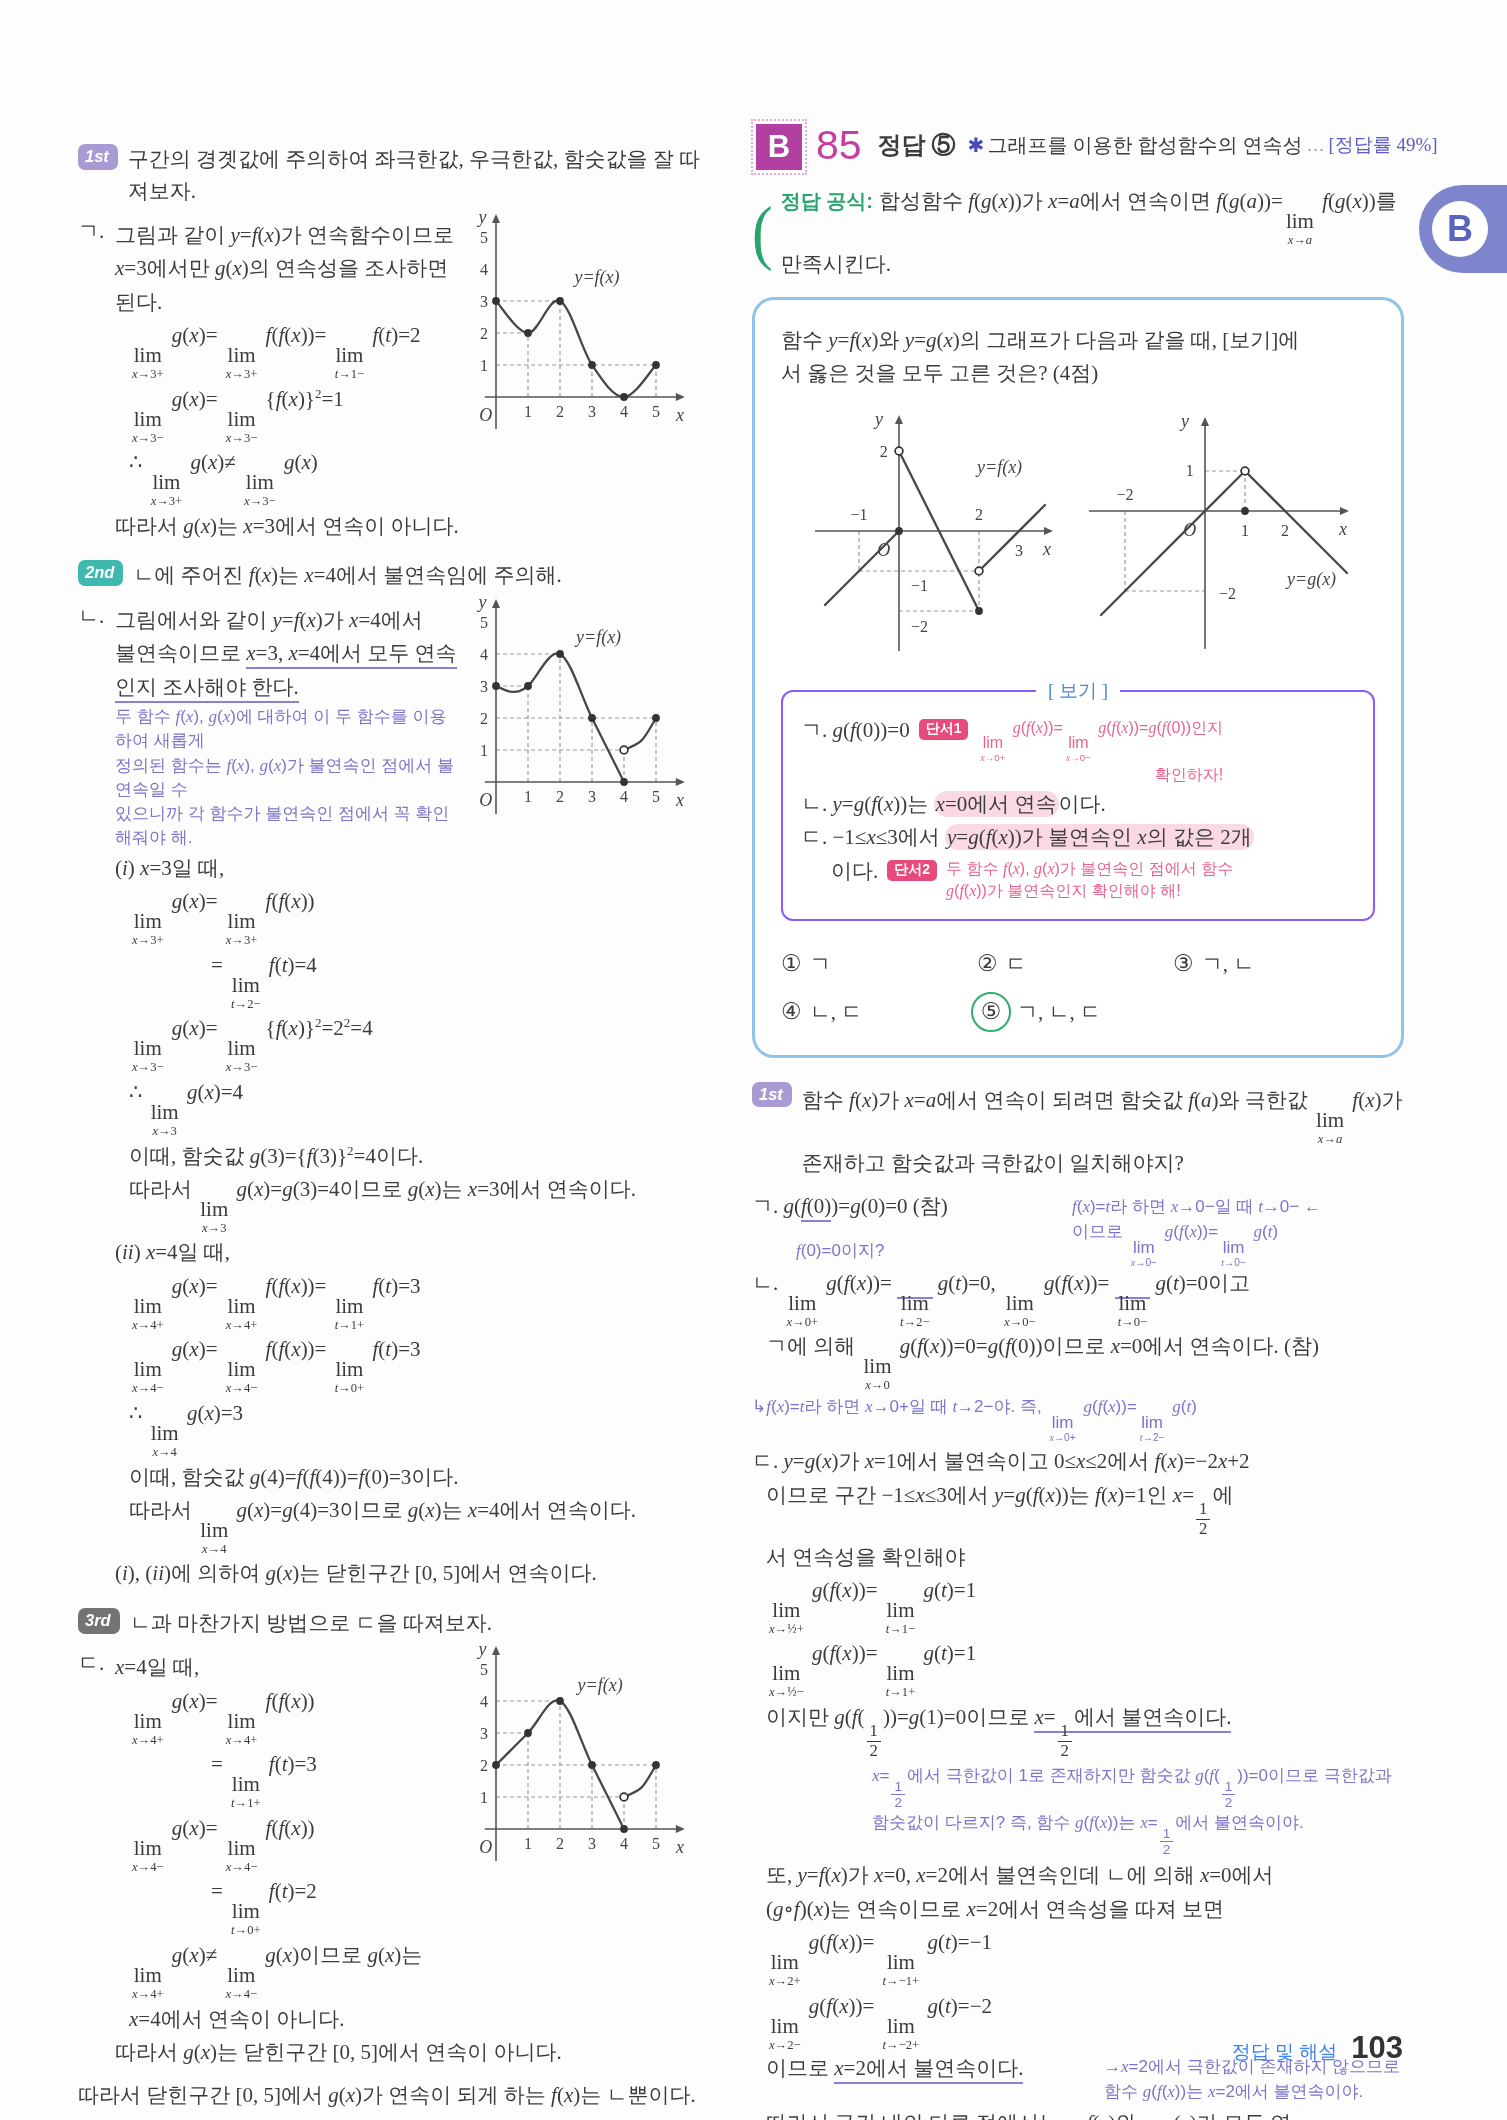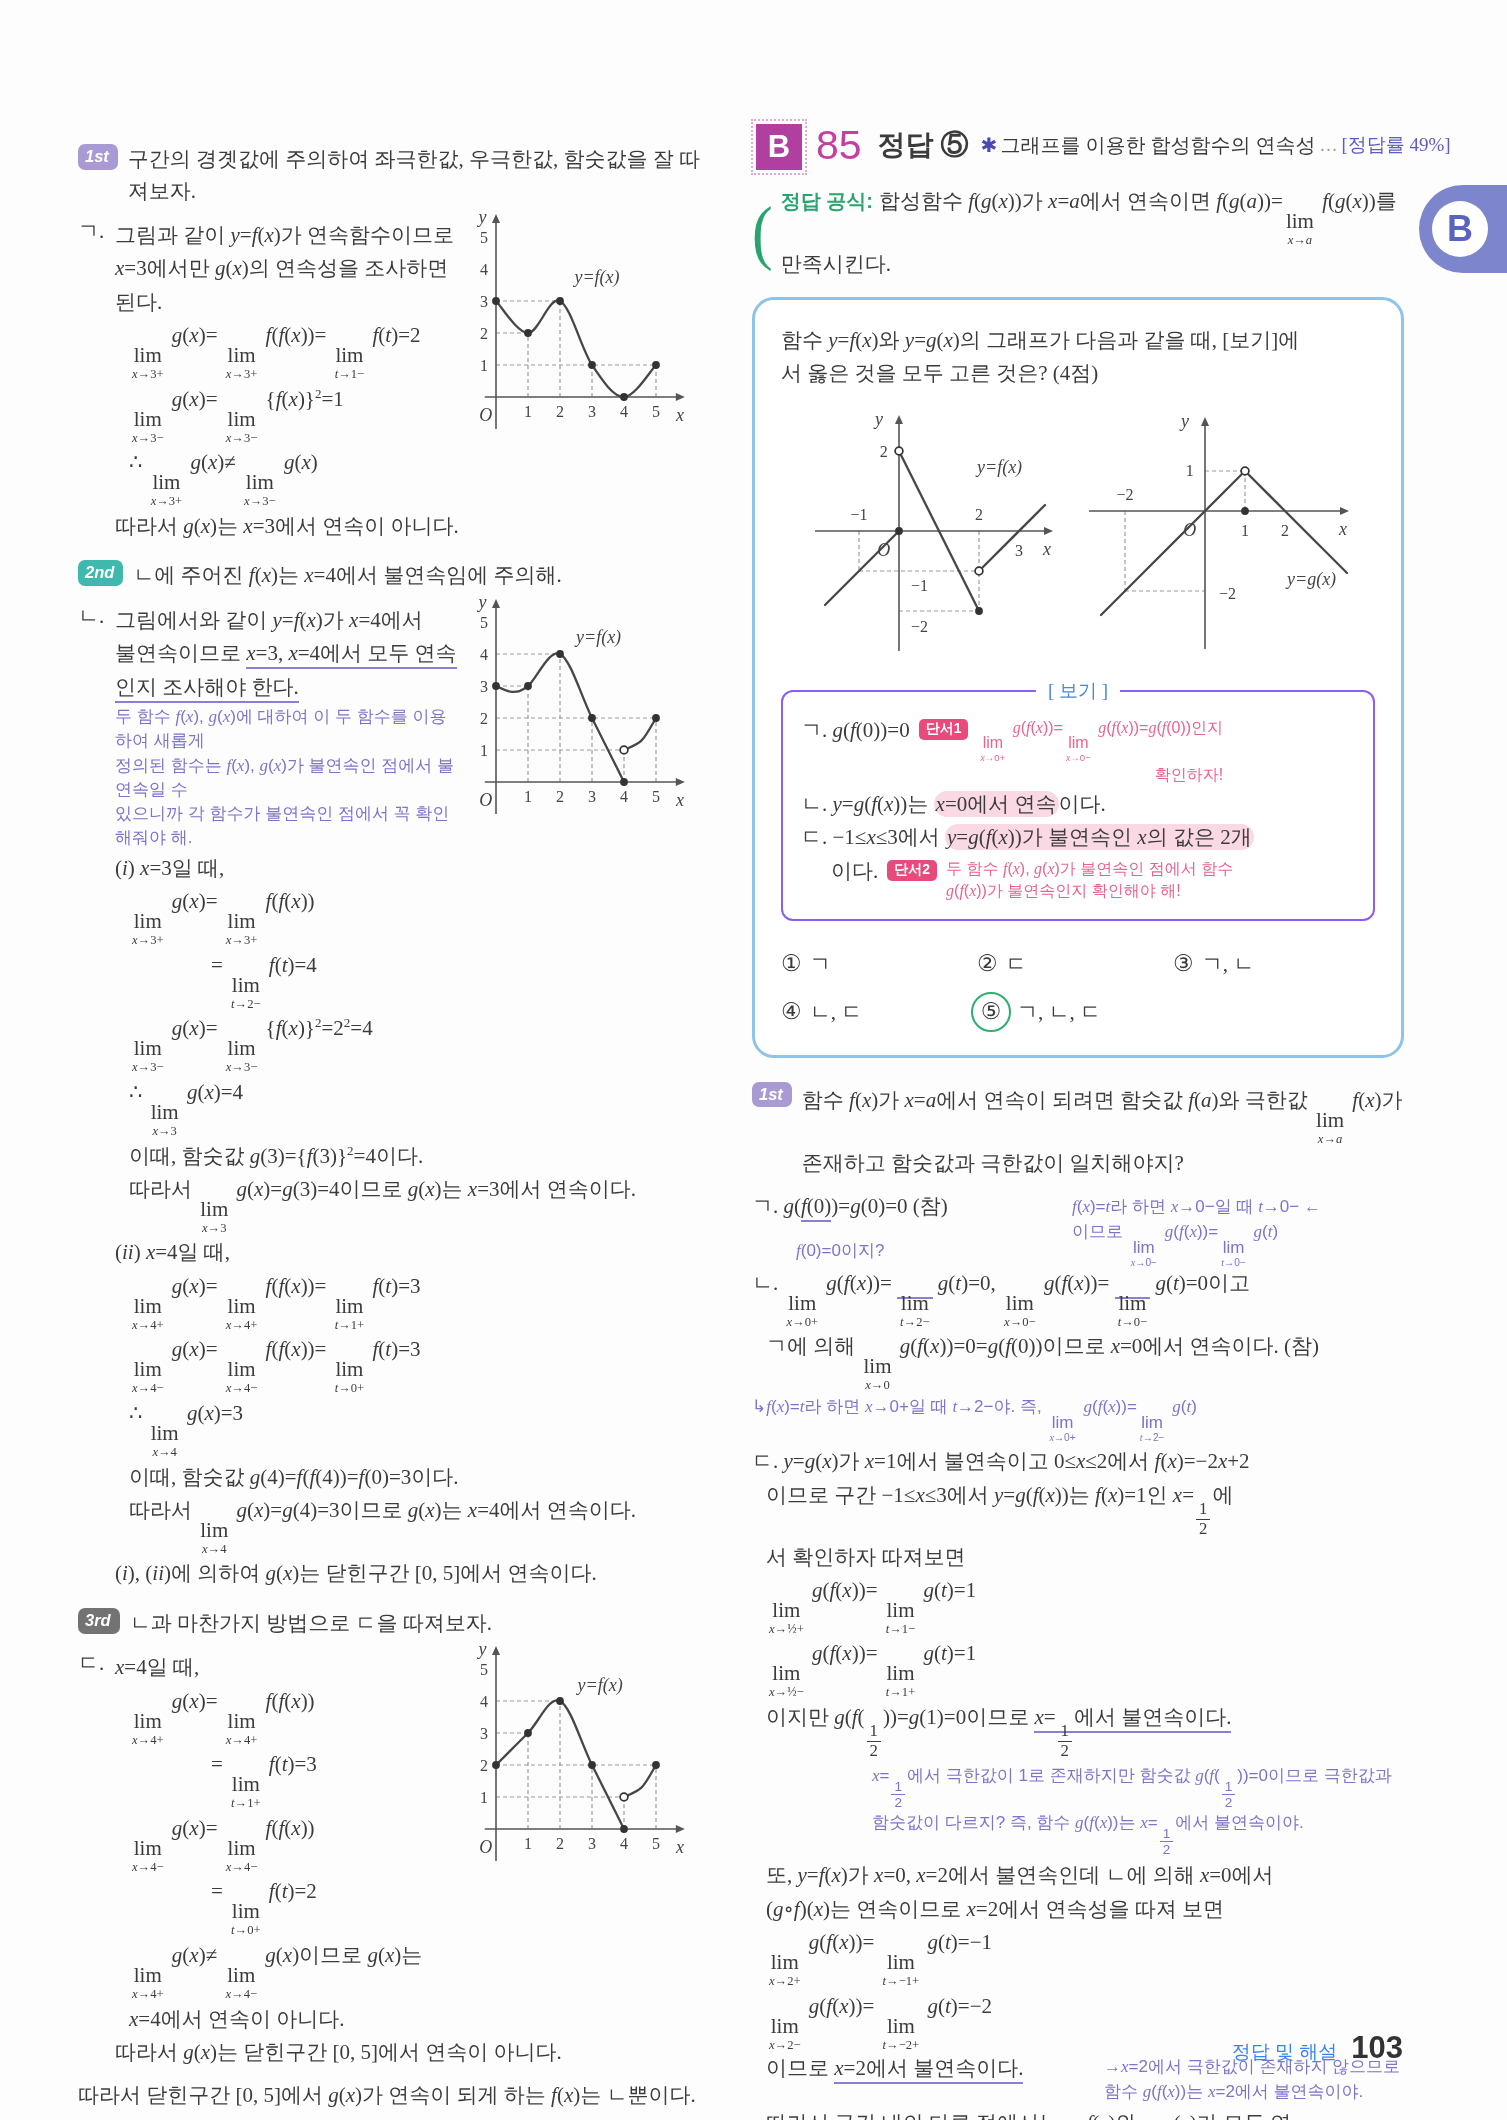--- a/index.html
+++ b/index.html
@@ -33,21 +33,21 @@
   .pnote .ln{margin:1px 0;line-height:1.4;}
   .knote{color:#e8638f;font-family:"Liberation Sans","DejaVu Sans",sans-serif;font-size:16px;}
   .knote .ln{margin:1px 0;line-height:1.35;}
   .final{margin-top:10px;}
 
   .rhead{display:flex;align-items:center;}
   .bsq{width:46px;height:46px;background:#b03f9f;color:#fff;font-family:"Liberation Sans","DejaVu Sans",sans-serif;
        font-weight:bold;font-size:31px;display:flex;align-items:center;justify-content:center;
        outline:2px dotted #e6a8d8;outline-offset:3px;margin:4px 14px 0 4px;flex:none;}
   .num85{color:#c43f9f;font-size:41px;font-family:"Liberation Sans","DejaVu Sans",sans-serif;margin-right:16px;}
-  .anslab{font-weight:bold;font-size:28px;margin-right:12px;white-space:nowrap;}
+  .anslab{font-weight:bold;font-size:24px;margin-right:12px;white-space:nowrap;}
   .star{color:#4848b8;font-style:normal;margin-right:3px;}
   .topic{font-size:20px;white-space:nowrap;}
   .dots{color:#999;margin:0 4px;font-size:18px;}
   .rate{color:#5c5cc5;font-size:19px;white-space:nowrap;}
 
   .fbox{display:flex;margin-top:14px;align-items:center;}
   .fbrace{color:#2aa46e;font-size:62px;line-height:0.9;transform:scaleY(1.15);margin-right:8px;flex:none;}
   .fcontent .ln{margin:2px 0;}
   .flabel{color:#2aa46e;font-weight:bold;font-family:"Liberation Sans","DejaVu Sans",sans-serif;font-size:20px;margin-right:6px;}
 
@@ -546,21 +546,21 @@
       </span> <i>g</i>(<i>f</i>(<i>x</i>))=<span class="lim">
         <span class="lt">lim</span>
         <span class="ls"><i>t</i>→2−</span>
       </span> <i>g</i>(<i>t</i>)</div>
   <div>
       <div class="ln">ㄷ. <i>y</i>=<i>g</i>(<i>x</i>)가 <i>x</i>=1에서 불연속이고 0≤<i>x</i>≤2에서 <i>f</i>(<i>x</i>)=−2<i>x</i>+2</div>
       <div class="ln ind1">이므로 구간 −1≤<i>x</i>≤3에서 <i>y</i>=<i>g</i>(<i>f</i>(<i>x</i>))는 <i>f</i>(<i>x</i>)=1인 <i>x</i>=<span class="fr">
           <span>1</span>
           <span class="fd">2</span>
         </span>에</div>
-      <div class="ln ind1">서 확인하자 따져보면</div>
+      <div class="ln ind1">서 연속성을 확인해야</div>
       <div class="ln ind1"><span class="lim">
           <span class="lt">lim</span>
           <span class="ls"><i>x</i>→½+</span>
         </span> <i>g</i>(<i>f</i>(<i>x</i>))= <span class="lim">
           <span class="lt">lim</span>
           <span class="ls"><i>t</i>→1−</span>
         </span> <i>g</i>(<i>t</i>)=1</div>
       <div class="ln ind1"><span class="lim">
           <span class="lt">lim</span>
           <span class="ls"><i>x</i>→½−</span>

